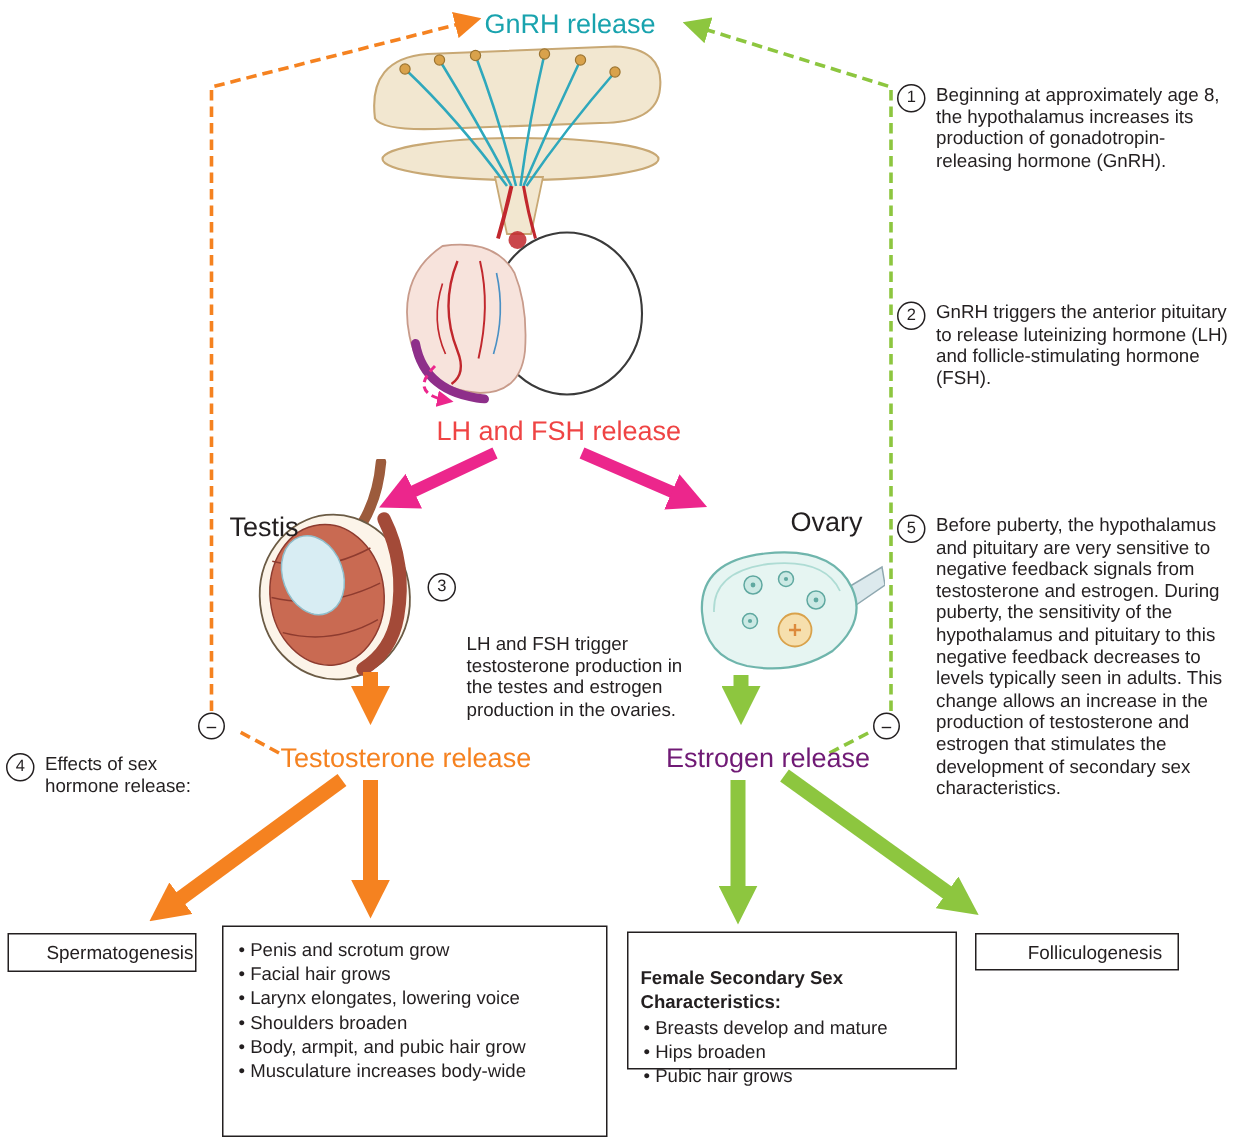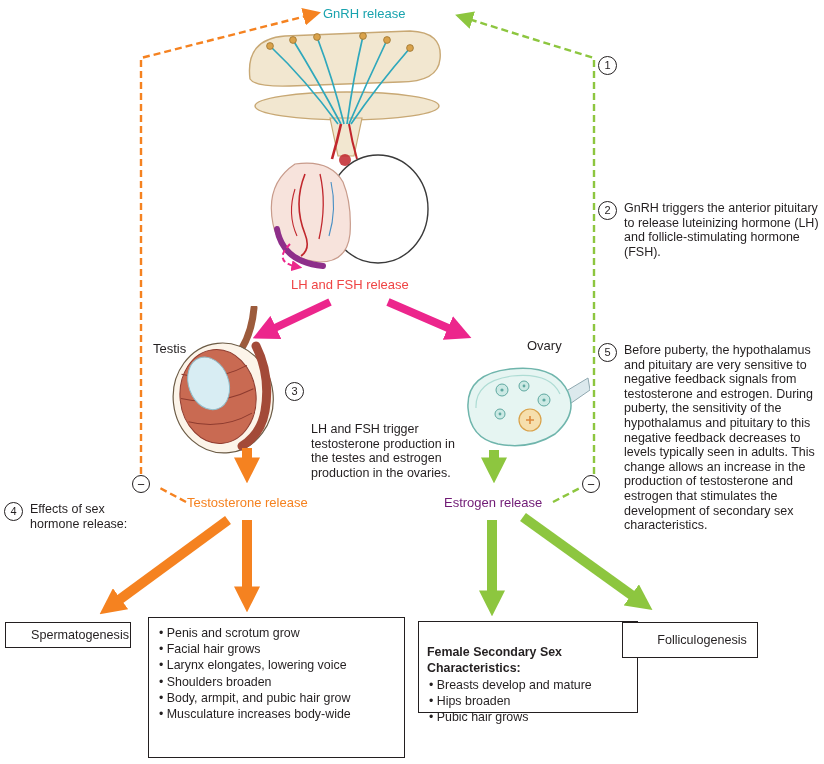--- a/index.html
+++ b/index.html
@@ -2,21 +2,21 @@
 <html><head>
 <meta charset="utf-8">
 <style>
   html,body { margin:0; padding:0; background:#ffffff; }
   .page {
     position:relative; width:824px; height:764px; background:#ffffff;
     font-family:"Liberation Sans", sans-serif; color:#231F20; overflow:hidden;
   }
   .illus { position:absolute; z-index:1; }
   .overlay-svg { position:absolute; left:0; top:0; z-index:2; pointer-events:none; }
-  .lbl { position:absolute; z-index:3; font-size:13px; white-space:nowrap; }
+  .lbl { position:absolute; z-index:3; font-size:18px; white-space:nowrap; }
   .lbl-teal   { color:#19A3AE; }
   .lbl-pink   { color:#ef4444; }
   .lbl-orange { color:#F58220; }
   .lbl-green  { color:#701a75; }
   .ann { position:absolute; z-index:3; display:flex; gap:7px; align-items:flex-start;
          font-size:12.5px; line-height:14.6px; }
   .num-circle {
     flex:none; display:flex; align-items:center; justify-content:center;
     width:17px; height:17px; border:1.3px solid #231F20; border-radius:50%;
     background:#fff; font-size:11px; line-height:1;
@@ -26,21 +26,21 @@
   #ann4 .ann-text { width:98px; }
   .minus-circle {
     position:absolute; z-index:3; width:18px; height:18px; box-sizing:border-box;
     border:1.3px solid #231F20; border-radius:50%; background:#fff;
     display:flex; align-items:center; justify-content:center; font-size:13px; line-height:1;
   }
   .box { position:absolute; z-index:3; border:1.4px solid #231F20; background:#fff;
          box-sizing:border-box; font-size:12.4px; }
   .box-centered { display:flex; align-items:center; justify-content:center; font-size:12.6px;padding-left:24px; }
   #box-sperm  { left:5px;   top:622px; width:126px; height:26px; }
-  #box-foll   { left:622px; top:622px; width:136px; height:36px;text-align:right; }
+  #box-foll   { left:650px; top:622px; width:136px; height:25px;text-align:right; }
   #box-male   { left:148px; top:617px; width:257px; height:141px; padding:6px 8px; }
   #box-female { left:418px; top:621px; width:220px; height:92px;  padding:22px 8px; }
   .box-title { font-weight:bold; line-height:16px; }
   #box-male   .box-title { width:165px; }
   #box-female .box-title { width:170px; }
   .box ul { margin:1px 0 0 0; padding-left:2px; list-style:none; line-height:16.2px; }
   #box-female ul { line-height:16px; }
   .box li::before { content:"• "; }
 </style>
 </head>
@@ -173,20 +173,21 @@
 
   <div class="minus-circle" style="left:132px; top:475px;">
       <span>−</span>
     </div>
   <div class="minus-circle" style="left:582px; top:475px;">
       <span>−</span>
     </div>
 
   <div class="ann" id="ann1" style="left:598px; top:56px;">
     <span class="num-circle">1</span>
+    <span class="ann-text">Beginning at approximately age 8, the hypothalamus increases its production of gonadotropin-releasing hormone (GnRH).</span>
   </div>
   <div class="ann" id="ann2" style="left:598px; top:201px;">
     <span class="num-circle">2</span>
     <span class="ann-text">GnRH triggers the anterior pituitary to release luteinizing hormone (LH) and follicle-stimulating hormone (FSH).</span>
   </div>
   <div class="ann" id="ann5" style="left:598px; top:343px;">
     <span class="num-circle">5</span>
     <span class="ann-text">Before puberty, the hypothalamus and pituitary are very sensitive to negative feedback signals from testosterone and estrogen. During puberty, the sensitivity of the hypothalamus and pituitary to this negative feedback decreases to levels typically seen in adults. This change allows an increase in the production of testosterone and estrogen that stimulates the development of secondary sex characteristics.</span>
   </div>
   <div class="ann" id="ann3" style="left:285px; top:382px;">

